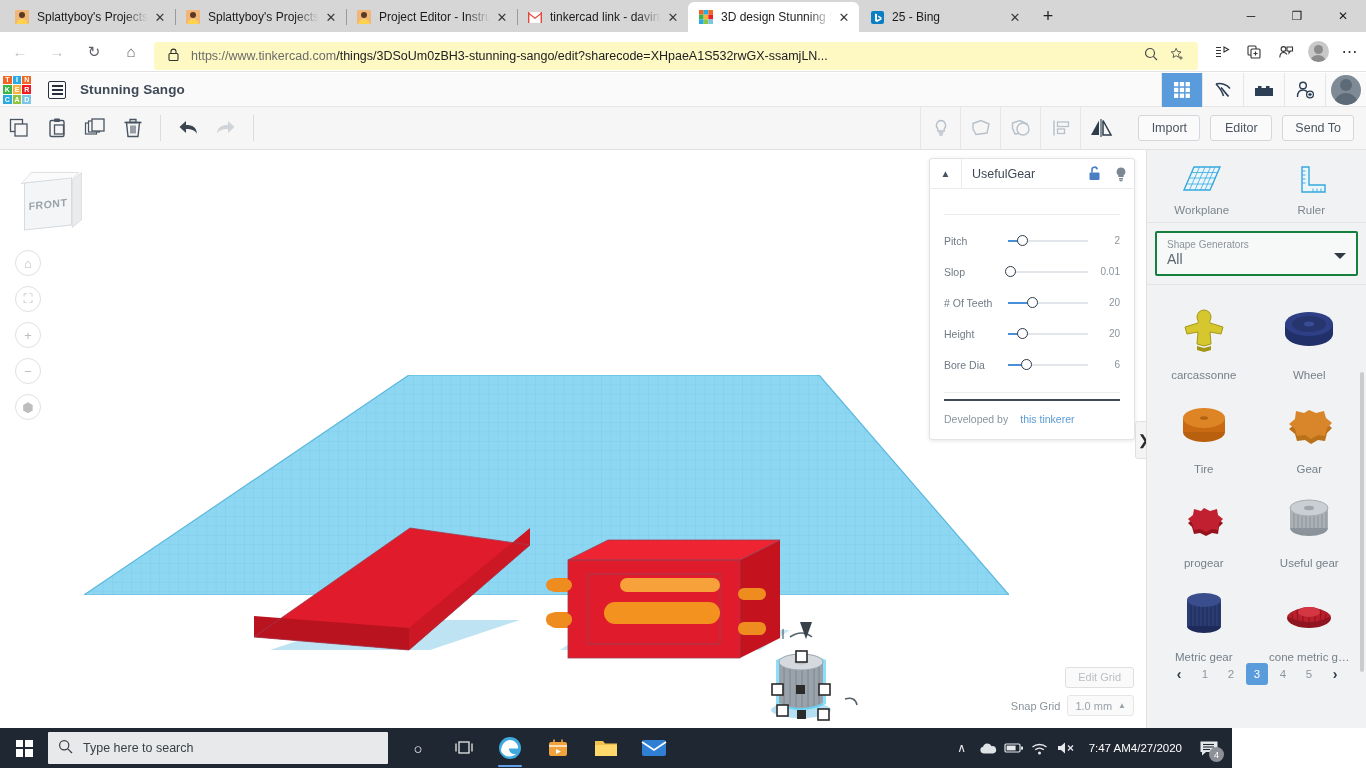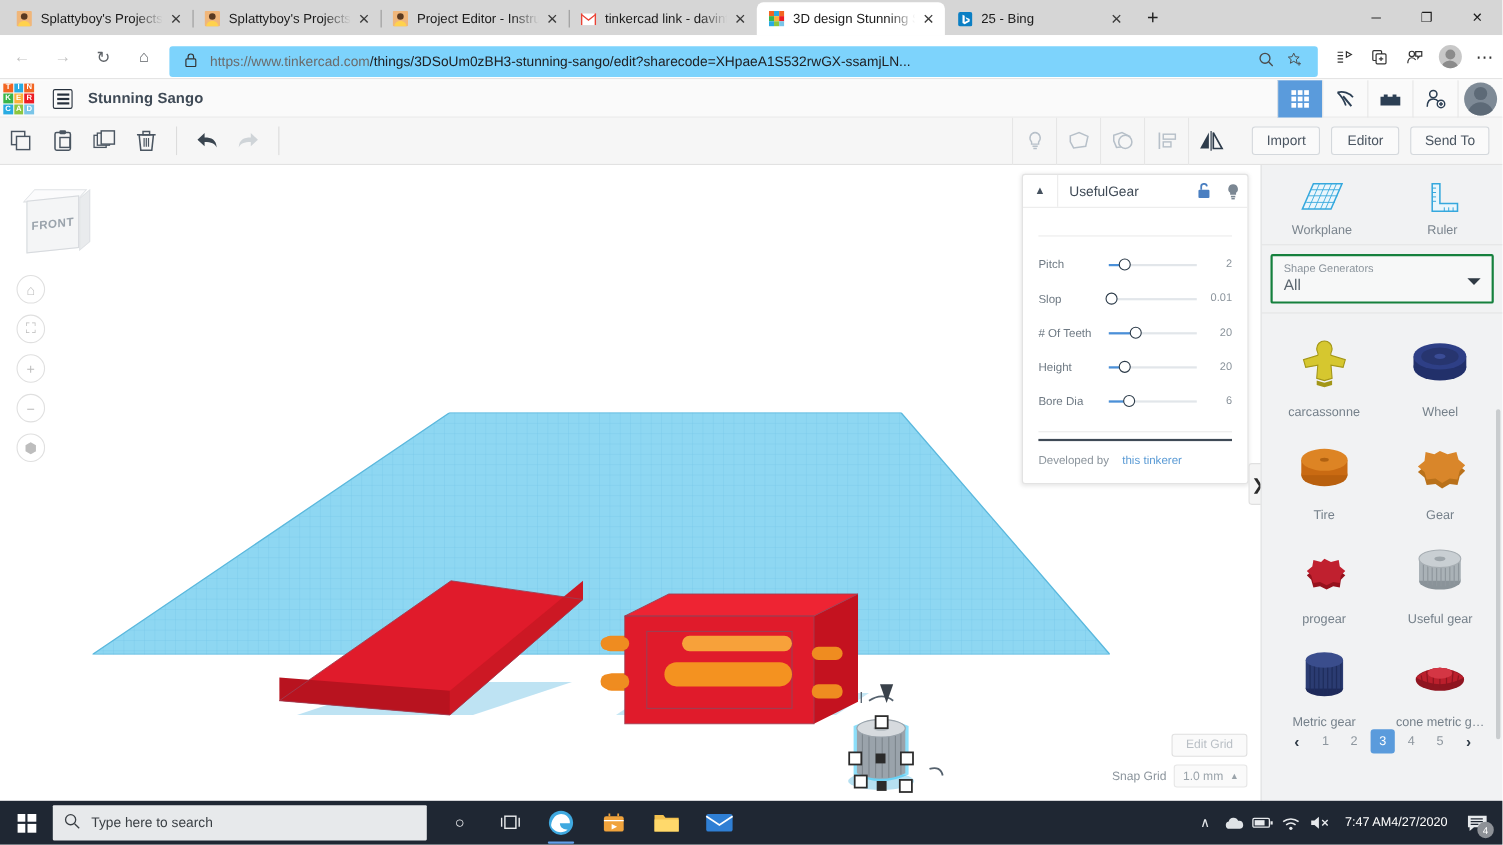--- a/index.html
+++ b/index.html
@@ -65,21 +65,21 @@
     border-bottom: 1px solid #e2e2e2;
   }
   .navbtn {
     width: 34px; height: 32px; margin-left: 3px;
     display: flex; align-items: center; justify-content: center;
     color: #5f6368; font-size: 15px;
   }
   .navbtn.disabled { color: #c3c3c3; }
   .omnibox {
     flex: 1 1 auto; height: 28px; margin: 8px 8px 0 6px;
-    background: #7dd3fc; border-radius: 3px;
+    background: #fef9c3; border-radius: 3px;
     display: flex; align-items: center; padding: 0 8px;
     font-size: 12.5px; color: #1a1a1a; position: relative;
   }
   .omnibox .lock { margin: 0 12px 0 6px; font-size: 12px; color: #333; }
   .omnibox .urltext { flex: 1 1 auto; color: #202124; font-size: 12.5px; white-space: nowrap; overflow: hidden; }
   .omnibox .urltext .host { color: #6b6b6b; }
   .omnibox .oicon { width: 26px; text-align: center; color: #4a4a4a; font-size: 13px; }
   .tbicon {
     width: 32px; height: 32px; display: flex; align-items: center;
     justify-content: center; color: #333; font-size: 14px;
@@ -315,21 +315,21 @@
   .pg {
     min-width: 22px; height: 22px; padding: 0 5px; border-radius: 3px;
     display: flex; align-items: center; justify-content: center;
     font-size: 11.5px; color: #8d969e;
   }
   .pg.active { background: #5a9bdc; color: #fff; }
   .pg.arrow { color: #2e3a45; font-size: 14px; font-weight: bold; }
 
   
   .taskbar {
-    position: absolute; left: 0; top: 728px; width: 1366px; height: 40px;
+    position: absolute; left: 0; top: 728px; width: 1232px; height: 40px;
     background: #1f2733; display: flex; align-items: center;
   }
   .tb-start { width: 48px; height: 40px; display: flex; align-items: center; justify-content: center; }
   .winlogo { width: 17px; height: 17px; display: grid; grid-template-columns: 1fr 1fr; grid-template-rows: 1fr 1fr; gap: 2px; }
   .winlogo i { background: #fff; display: block; }
   .tb-search {
     width: 340px; height: 32px; background: #e7e9eb; border-radius: 1px;
     display: flex; align-items: center; padding: 0 10px; gap: 10px;
     font-size: 12.5px; color: #3a3f44;
   }

